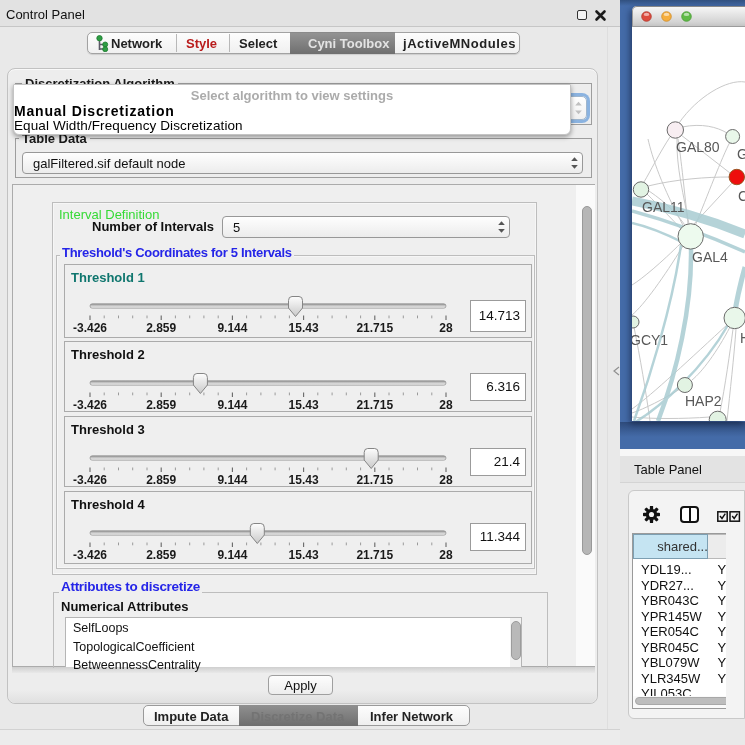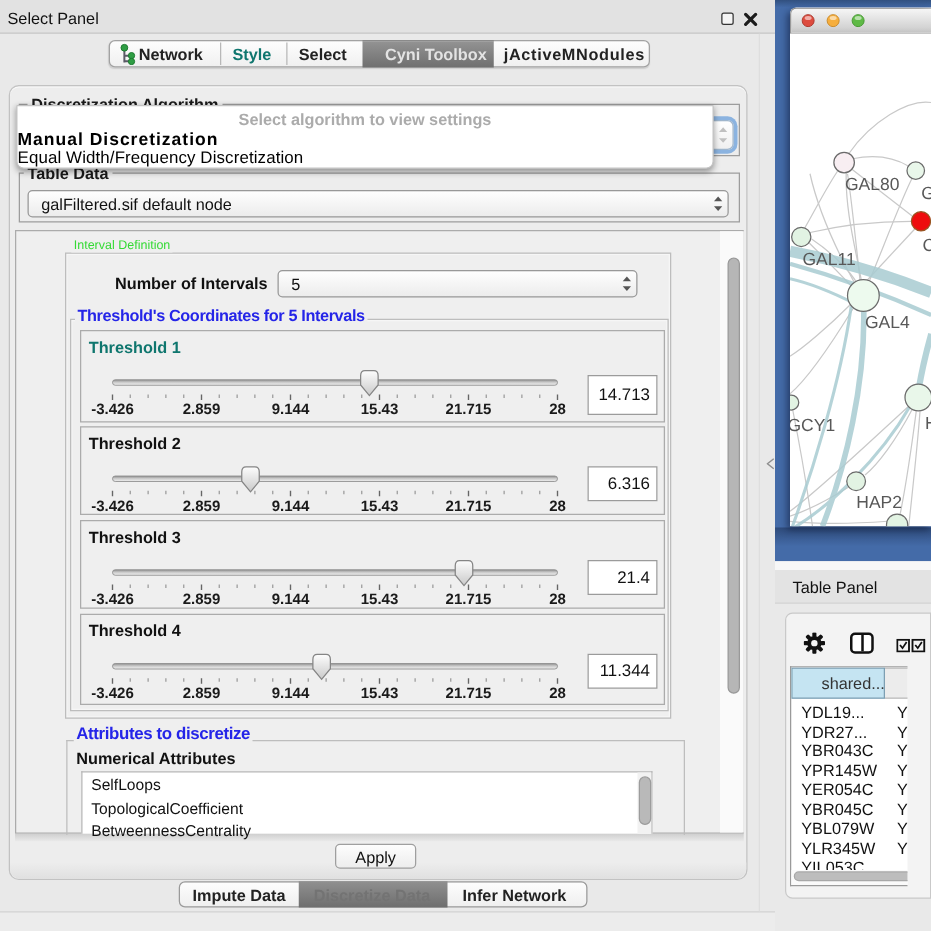--- a/index.html
+++ b/index.html
@@ -1,36 +1,36 @@
 <!DOCTYPE html>
 <html><head><meta charset="utf-8"><style>
 *{margin:0;padding:0;box-sizing:border-box;}
 html,body{width:745px;height:745px;overflow:hidden;}
 body{position:relative;background:#e9e9e9;font-family:"Liberation Sans",sans-serif;-webkit-font-smoothing:antialiased;}
 .ab{position:absolute;}
 .txt{position:absolute;white-space:nowrap;}
 </style></head><body>
 
 <div class="ab" style="left:0;top:0;width:620px;height:27px;background:#e2e2e2;border-bottom:1px solid #c6c6c6;"></div>
-<div class="txt" style="left:6px;top:7px;font-size:13px;color:#111;">Select Panel</div>
+<div class="txt" style="left:6px;top:7px;font-size:13px;color:#111;">Control Panel</div>
 <div class="ab" style="left:577px;top:10px;width:10px;height:10px;border:1.6px solid #333;border-radius:2px;background:#f4f4f4;"></div>
 <svg class="ab" style="left:594px;top:9px;" width="13" height="13" viewBox="0 0 13 13">
     <path d="M2.5 2.5 L10.5 10.5 M10.5 2.5 L2.5 10.5" stroke="#1c1c1c" stroke-width="2.6" stroke-linecap="round"></path>
   </svg>
 
 <div class="ab" style="left:87px;top:32px;width:433px;height:22px;border:1px solid #a2a2a2;border-radius:5px;background:linear-gradient(#fdfdfd,#f0f0f0);box-shadow:0 1px 1px rgba(0,0,0,0.12);"></div>
 <svg class="ab" style="left:94px;top:34px" width="15" height="18" viewBox="0 0 15 18">
  <path d="M5.5 6 V16 M5.5 10.5 H11 M5.5 15 H11" stroke="#5a5a66" stroke-width="1.6" fill="none"></path>
  <circle cx="5.5" cy="4.2" r="2.7" fill="#2f9e44" stroke="#1d7a30" stroke-width="0.8"></circle>
  <circle cx="11.2" cy="10.5" r="2.5" fill="#2f9e44" stroke="#1d7a30" stroke-width="0.8"></circle>
  <circle cx="11.2" cy="15.2" r="2.5" fill="#2f9e44" stroke="#1d7a30" stroke-width="0.8"></circle>
 </svg>
 <div class="txt" style="left:111px;top:36px;font-size:13px;font-weight:bold;color:#222;">Network</div>
 <div class="ab" style="left:176px;top:34px;width:1px;height:18px;background:#b8b8b8;"></div>
-<div class="txt" style="left:186px;top:36px;font-size:13px;font-weight:bold;color:#0f766e;">Style</div>
+<div class="txt" style="left:186px;top:36px;font-size:13px;font-weight:bold;color:#b91c1c;">Style</div>
 <div class="ab" style="left:229px;top:34px;width:1px;height:18px;background:#b8b8b8;"></div>
 <div class="txt" style="left:239px;top:36px;font-size:13px;font-weight:bold;color:#222;">Select</div>
 <div class="ab" style="left:290px;top:32px;width:105px;height:22px;background:linear-gradient(#939393,#6f6f6f);border-top:1px solid #8a8a8a;"></div>
 <div class="txt" style="left:308px;top:36px;font-size:13px;font-weight:bold;color:#e3e3e3;">Cyni Toolbox</div>
 <div class="txt" style="left:403px;top:36px;font-size:13px;font-weight:bold;color:#222;letter-spacing:0.55px;">jActiveMNodules</div>
 
 <div class="ab" style="left:7px;top:68px;width:591px;height:636px;background:#ededed;border:1.5px solid #c2c2c2;border-radius:8px;box-shadow:inset 0 1px 0 #f9f9f9;"></div>
 <div class="ab" style="left:8px;top:690px;width:589px;height:13px;background:linear-gradient(#ededed,#e0e0e0);border-radius:0 0 8px 8px;"></div>
 
 <div class="ab" style="left:15px;top:83px;width:577px;height:42px;border:1px solid #9d9d9d;"></div>
@@ -47,21 +47,21 @@
 <div class="txt" style="left:33px;top:156px;font-size:13px;color:#111;">galFiltered.sif default node</div>
 <svg class="ab" style="left:570px;top:155px" width="9" height="16" viewBox="0 0 9 16">
     <path d="M1.2 6 L4.5 2.2 L7.8 6 Z" fill="#555"></path>
     <path d="M1.2 10 L4.5 13.8 L7.8 10 Z" fill="#555"></path>
   </svg>
 
 <div class="ab" style="left:12px;top:184px;width:583px;height:483px;background:#efefef;border:1px solid #ababab;"></div>
 <div class="ab" style="left:12px;top:667px;width:583px;height:6px;background:linear-gradient(#cfcfcf,#e9e9e9);"></div>
 
 <div class="ab" style="left:52px;top:202px;width:485px;height:373px;border:1px solid #bdbdbd;box-shadow:inset 0 0 0 1px #f6f6f6;"></div>
-<div class="txt" style="left:57px;top:191px;font-size:10px;color:#35da35;background:#efefef;padding:0 2px;">Interval Definition</div>
+<div class="txt" style="left:57px;top:207px;font-size:13px;color:#35da35;background:#efefef;padding:0 2px;">Interval Definition</div>
 
 <div class="txt" style="left:92px;top:219px;font-size:13px;font-weight:bold;color:#111;">Number of Intervals</div>
 <div class="ab" style="left:222px;top:216px;width:288px;height:22px;border:1px solid #989898;border-radius:4px;background:linear-gradient(#fefefe,#ececec);"></div>
 <div class="txt" style="left:233px;top:220px;font-size:13px;color:#111;">5</div>
 <svg class="ab" style="left:497px;top:219px" width="9" height="16" viewBox="0 0 9 16">
     <path d="M1.2 6 L4.5 2.2 L7.8 6 Z" fill="#555"></path>
     <path d="M1.2 10 L4.5 13.8 L7.8 10 Z" fill="#555"></path>
   </svg>
 
 <div class="ab" style="left:56px;top:255px;width:479px;height:314px;border:1px solid #bdbdbd;box-shadow:inset 0 0 0 1px #f6f6f6;"></div>

